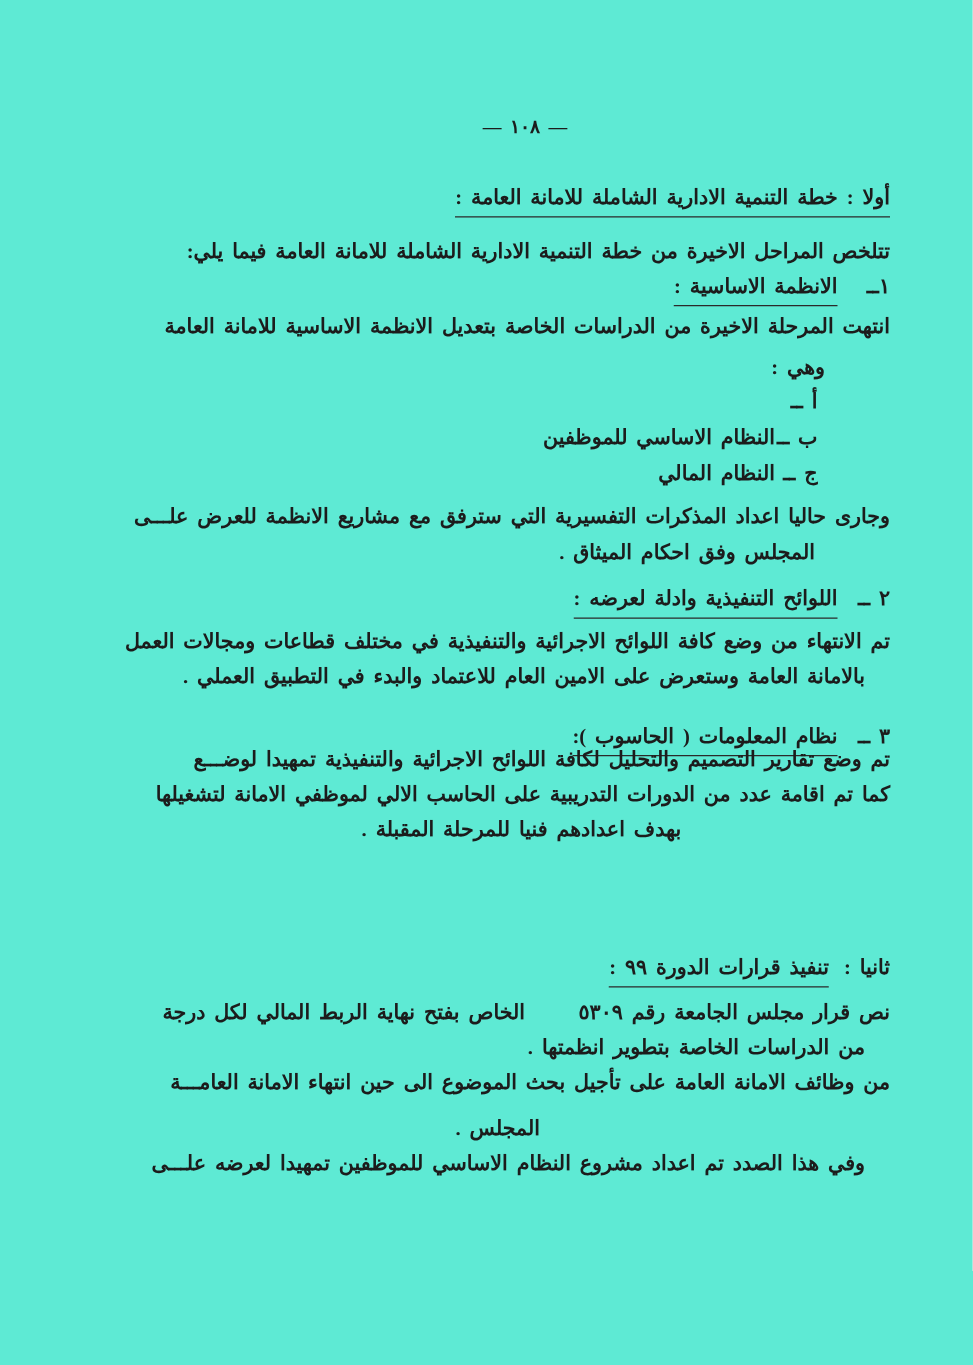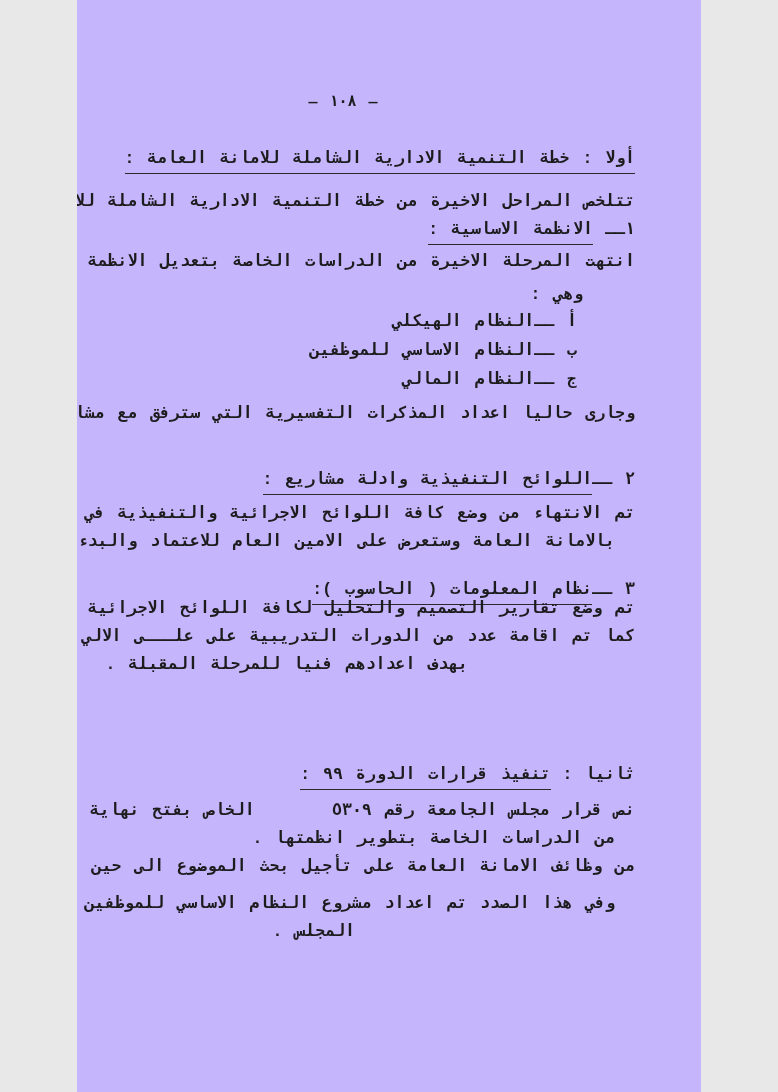--- a/index.html
+++ b/index.html
@@ -1,23 +1,23 @@
 <!DOCTYPE html>
 <html lang="ar" dir="rtl"><head>
 <meta charset="utf-8">
 <style>
   html,body{margin:0;padding:0;background:#e8e8e8;}
   .sheet{
     position:relative;
-    width:624px;height:1092px;
+    width:778px;height:1092px;
     margin:0 auto;
-    background:#c4b5fd;
+    background:#5eead4;
     overflow:hidden;
     direction:rtl;
-    font-family:Liberation Mono, monospace;
+    font-family:Liberation Serif, serif;
     color:#1c1c1c;
     font-weight:bold;
     font-size:16.5px;
     word-spacing:3px;
   }
   .abs{position:absolute;right:66px;width:584px;}
   .ln{white-space:nowrap;text-align:right;}
   .pagenum{
     position:absolute;top:92px;right:66px;width:584px;
     text-align:center;font-size:15px;letter-spacing:2px;
@@ -55,66 +55,66 @@
   </div>
 
   <div class="abs lh33" style="top:251px">
     <div class="ln">انتهت المرحلة الاخيرة من الدراسات الخاصة بتعديل الانظمة الاساسية للامانة العامة</div>
     <div class="ln" style="padding-right:52px">وهي :</div>
   </div>
 
   <div class="abs" style="top:311px">
     <div class="sysrow">
       <span class="sysletter">أ ــ</span>
-      <span>النظام الهيكلي</span>
     </div>
     <div class="sysrow">
       <span class="sysletter">ب ــ</span>
       <span>النظام الاساسي للموظفين</span>
     </div>
     <div class="sysrow">
       <span class="sysletter">ج ــ</span>
       <span>النظام المالي</span>
     </div>
   </div>
 
   <div class="abs lh29" style="top:403px">
     <div class="ln">وجارى حاليا اعداد المذكرات التفسيرية التي سترفق مع مشاريع الانظمة للعرض علـــى</div>
+    <div class="ln" style="padding-right:60px">المجلس وفق احكام الميثاق .</div>
   </div>
 
   <div class="abs itemhead" style="top:469px">
     <span class="itemnum">٢ ــ</span>
-    <span class="u">اللوائح التنفيذية وادلة مشاريع :</span>
+    <span class="u">اللوائح التنفيذية وادلة لعرضه :</span>
   </div>
 
   <div class="abs lh28" style="top:503px">
     <div class="ln">تم الانتهاء من وضع كافة اللوائح الاجرائية والتنفيذية في مختلف قطاعات ومجالات العمل</div>
     <div class="ln" style="padding-right:20px">بالامانة العامة وستعرض على الامين العام للاعتماد والبدء في التطبيق العملي .</div>
   </div>
 
   <div class="abs itemhead" style="top:579px">
     <span class="itemnum">٣ ــ</span>
     <span class="u">نظام المعلومات ( الحاسوب ):</span>
   </div>
 
   <div class="abs lh28" style="top:598px">
     <div class="ln">تم وضع تقارير التصميم والتحليل لكافة اللوائح الاجرائية والتنفيذية تمهيدا لوضـــع</div>
-    <div class="ln">كما تم اقامة عدد من الدورات التدريبية على علـــى الالي لموظفي الامانة العامـــة</div>
+    <div class="ln">كما تم اقامة عدد من الدورات التدريبية على الحاسب الالي لموظفي الامانة لتشغيلها</div>
     <div class="ln" style="padding-right:167px">بهدف اعدادهم فنيا للمرحلة المقبلة .</div>
   </div>
 
   <div class="abs h2row" style="top:764px">
     <span>ثانيا :</span>
     <span class="u">تنفيذ قرارات الدورة ٩٩ :</span>
   </div>
 
   <div class="abs lh28" style="top:800px">
     <div class="ln">نص قرار مجلس الجامعة رقم  ٥٣٠٩&nbsp;&nbsp;&nbsp;&nbsp;&nbsp; الخاص بفتح نهاية الربط المالي لكل درجة</div>
     <div class="ln" style="padding-right:20px">من الدراسات الخاصة بتطوير انظمتها .</div>
     <div class="ln">من وظائف الامانة العامة على تأجيل بحث الموضوع الى حين انتهاء الامانة العامـــة</div>
   </div>
 
   <div class="abs lh28" style="top:893px">
+    <div class="ln" style="padding-right:280px">المجلس .</div>
     <div class="ln" style="padding-right:20px">وفي هذا الصدد تم اعداد مشروع النظام الاساسي للموظفين تمهيدا لعرضه علـــى</div>
-    <div class="ln" style="padding-right:280px">المجلس .</div>
   </div>
 
 </div>
 
 </body></html>

